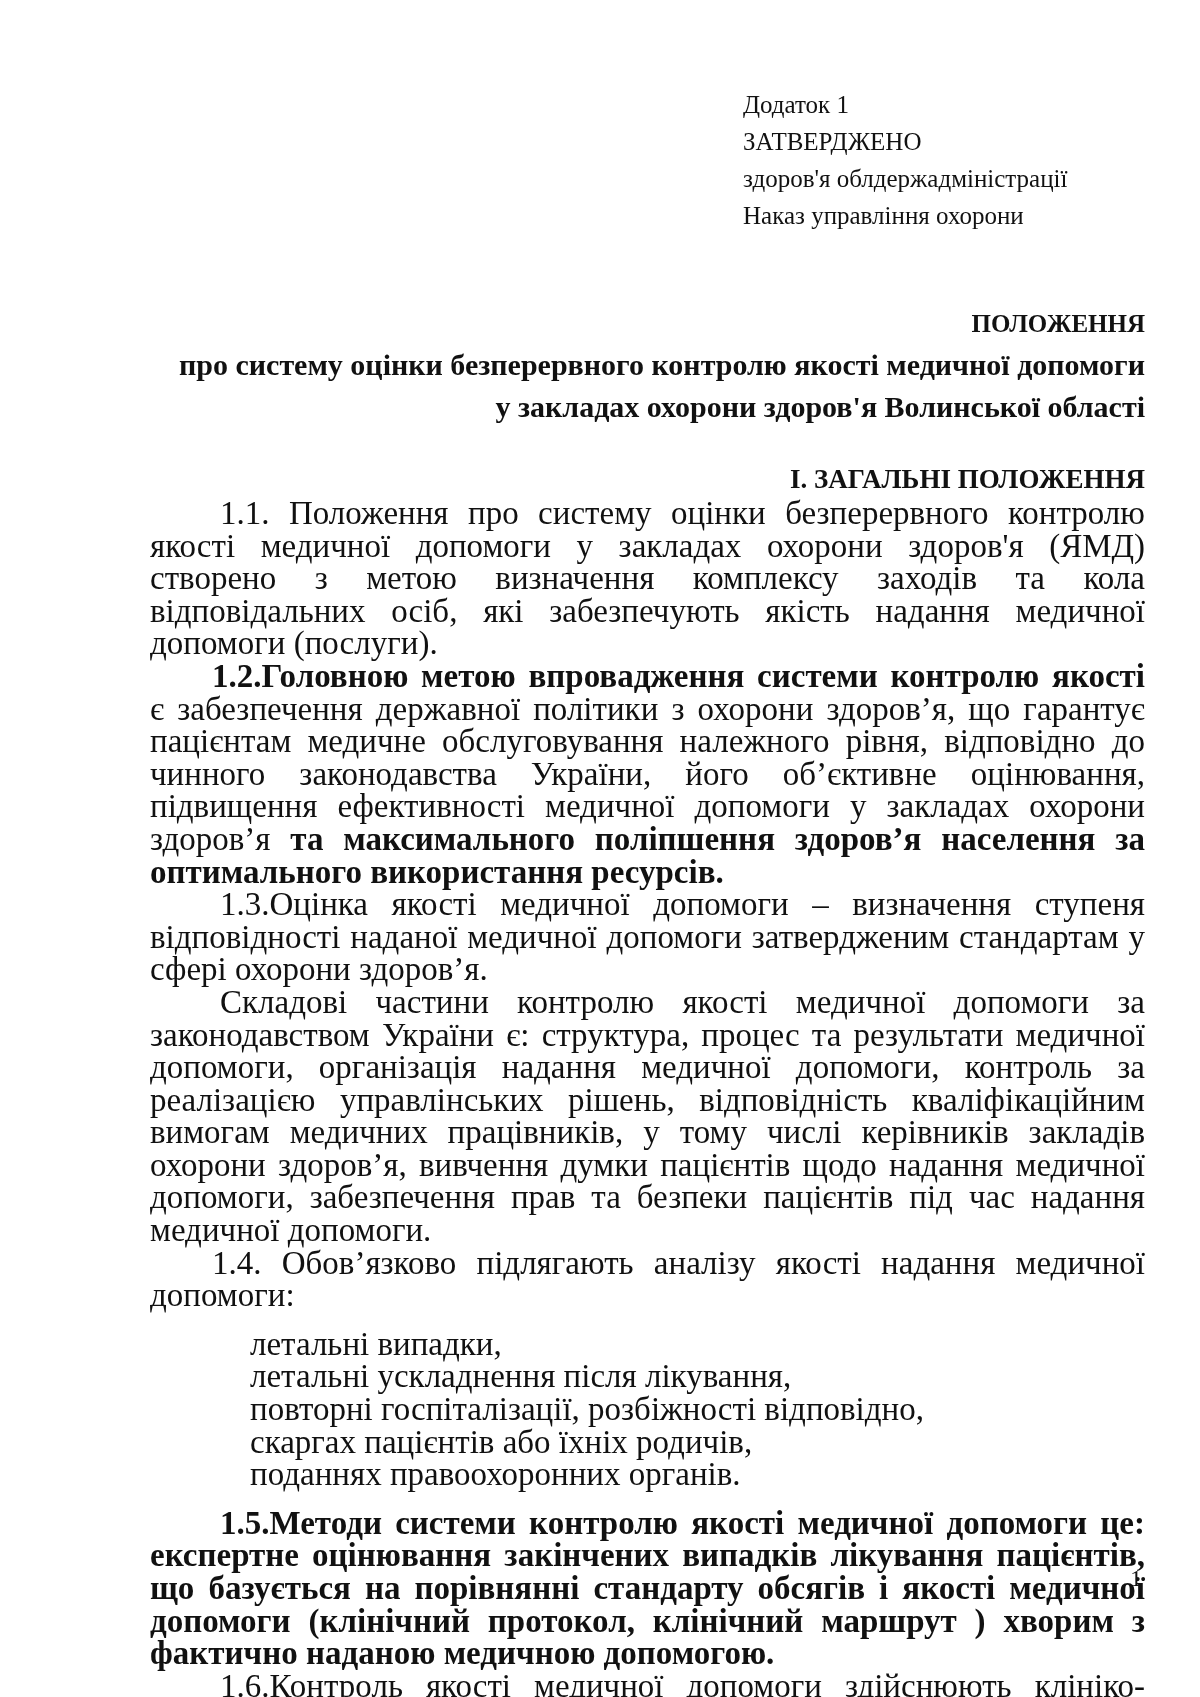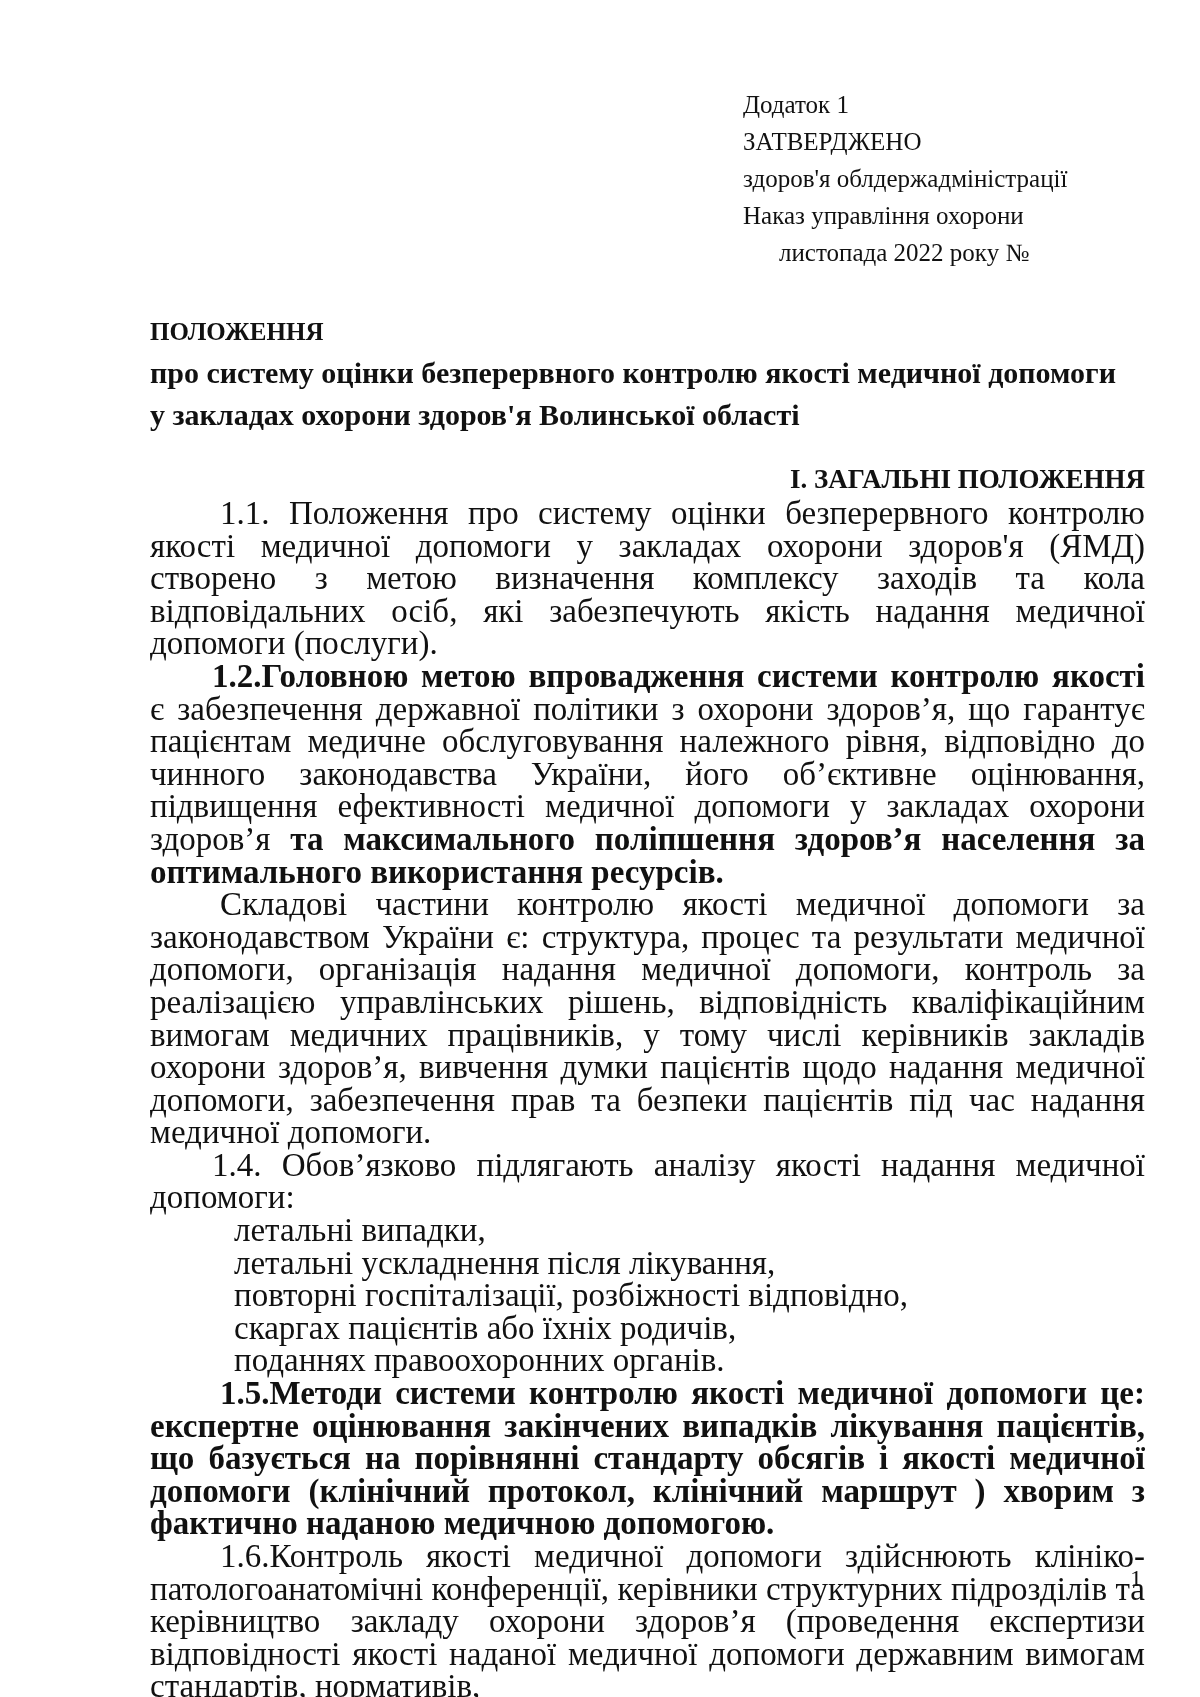--- a/index.html
+++ b/index.html
@@ -1,55 +1,55 @@
 <!DOCTYPE html>
 <html><head>
   <meta charset="utf-8">
   <style>
     html, body { margin: 0; padding: 0; background: #ffffff; }
     body { width: 1200px; height: 1697px; position: relative; overflow: hidden;
            font-family: "Liberation Serif", "DejaVu Serif", serif; color: #111; }
     .approval { position: absolute; left: 743px; top: 86px; font-size: 25px; line-height: 37px; }
     .approval div { white-space: nowrap; }
     .approval .indent { padding-left: 36px; }
-    .title-block { position: absolute; left: 150px; width: 995px; top: 312px; text-align: left; font-weight: bold; }
+    .title-block { position: absolute; left: 150px; width: 995px; top: 304px; text-align: right; font-weight: bold; }
     .title-block .doc-title { font-size: 25px; line-height: 40px; }
     .title-block .doc-sub { font-size: 30px; line-height: 42px; }
     .section-head { position: absolute; left: 150px; width: 995px; top: 462px; text-align: right; font-weight: bold; font-size: 27px; line-height: 34px; }
     .body-text { position: absolute; left: 150px; width: 995px; top: 497px; font-size: 33px; line-height: 32.6px; }
     .para { text-align: justify; text-indent: 70px; margin: 0; }
     .para.b { font-weight: bold; }
     .para .bold { font-weight: bold; }
     .para.ind-sm { text-indent: 62px; }
-    .list { margin: 0; padding-left: 84px; list-style: none; }
+    .list { margin: 16px; padding-left: 84px; list-style: none; }
     .list li { margin: 0; }
     .page-num { position: absolute; left: 1130px; top: 1565px; font-size: 24px; }
   </style>
 </head>
 <body>
 
 <div class="approval">
   <div>Додаток  1</div>
   <div>ЗАТВЕРДЖЕНО</div>
   <div>здоров'я облдержадміністрації</div>
   <div>Наказ управління охорони</div>
-  <div class="indent">листопада 2022 року №</div>
 </div>
 
 <div class="title-block">
   <div class="doc-title">ПОЛОЖЕННЯ</div>
   <div class="doc-sub">про систему оцінки  безперервного контролю якості медичної допомоги</div>
   <div class="doc-sub">у закладах охорони здоров'я Волинської області</div>
 </div>
 
 <div class="section-head">І. ЗАГАЛЬНІ ПОЛОЖЕННЯ</div>
 
 <div class="body-text">
   <p class="para">1.1. Положення  про систему оцінки  безперервного контролю якості медичної допомоги  у закладах охорони здоров'я  (ЯМД)  створено з метою визначення комплексу заходів та кола відповідальних осіб, які забезпечують якість надання медичної допомоги (послуги).</p>
   <p class="para ind-sm"><span class="bold">1.2.Головною метою впровадження системи контролю якості </span><span> є забезпечення державної політики з охорони здоров’я, що гарантує пацієнтам медичне обслуговування належного рівня, відповідно до чинного законодавства України, його об’єктивне оцінювання, підвищення ефективності медичної допомоги у закладах  охорони здоров’я </span><span class="bold">та максимального поліпшення здоров’я населення за оптимального використання ресурсів.</span></p>
+  <p class="para">1.3.Оцінка якості медичної допомоги – визначення ступеня відповідності наданої медичної допомоги затвердженим стандартам у сфері охорони здоров’я.</p>
   <p class="para">Складові частини контролю якості медичної допомоги за законодавством України є: структура, процес та результати медичної допомоги, організація надання медичної допомоги, контроль за реалізацією управлінських рішень, відповідність кваліфікаційним вимогам медичних працівників, у тому числі керівників закладів охорони здоров’я, вивчення думки пацієнтів  щодо надання медичної допомоги, забезпечення прав та безпеки пацієнтів під час надання медичної допомоги.</p>
   <p class="para ind-sm">1.4. Обов’язково підлягають аналізу   якості надання  медичної допомоги:</p>
   <ul class="list">
     <li>летальні випадки,</li>
     <li>летальні ускладнення після лікування,</li>
     <li>повторні госпіталізації, розбіжності відповідно,</li>
     <li>скаргах  пацієнтів або їхніх родичів,</li>
     <li>поданнях  правоохоронних органів.</li>
   </ul>
   <p class="para b">1.5.Методи системи контролю якості медичної допомоги це: експертне оцінювання закінчених випадків лікування пацієнтів, що базується на порівнянні стандарту обсягів і якості медичної допомоги (клінічний протокол, клінічний маршрут ) хворим з фактично наданою медичною допомогою.</p>

